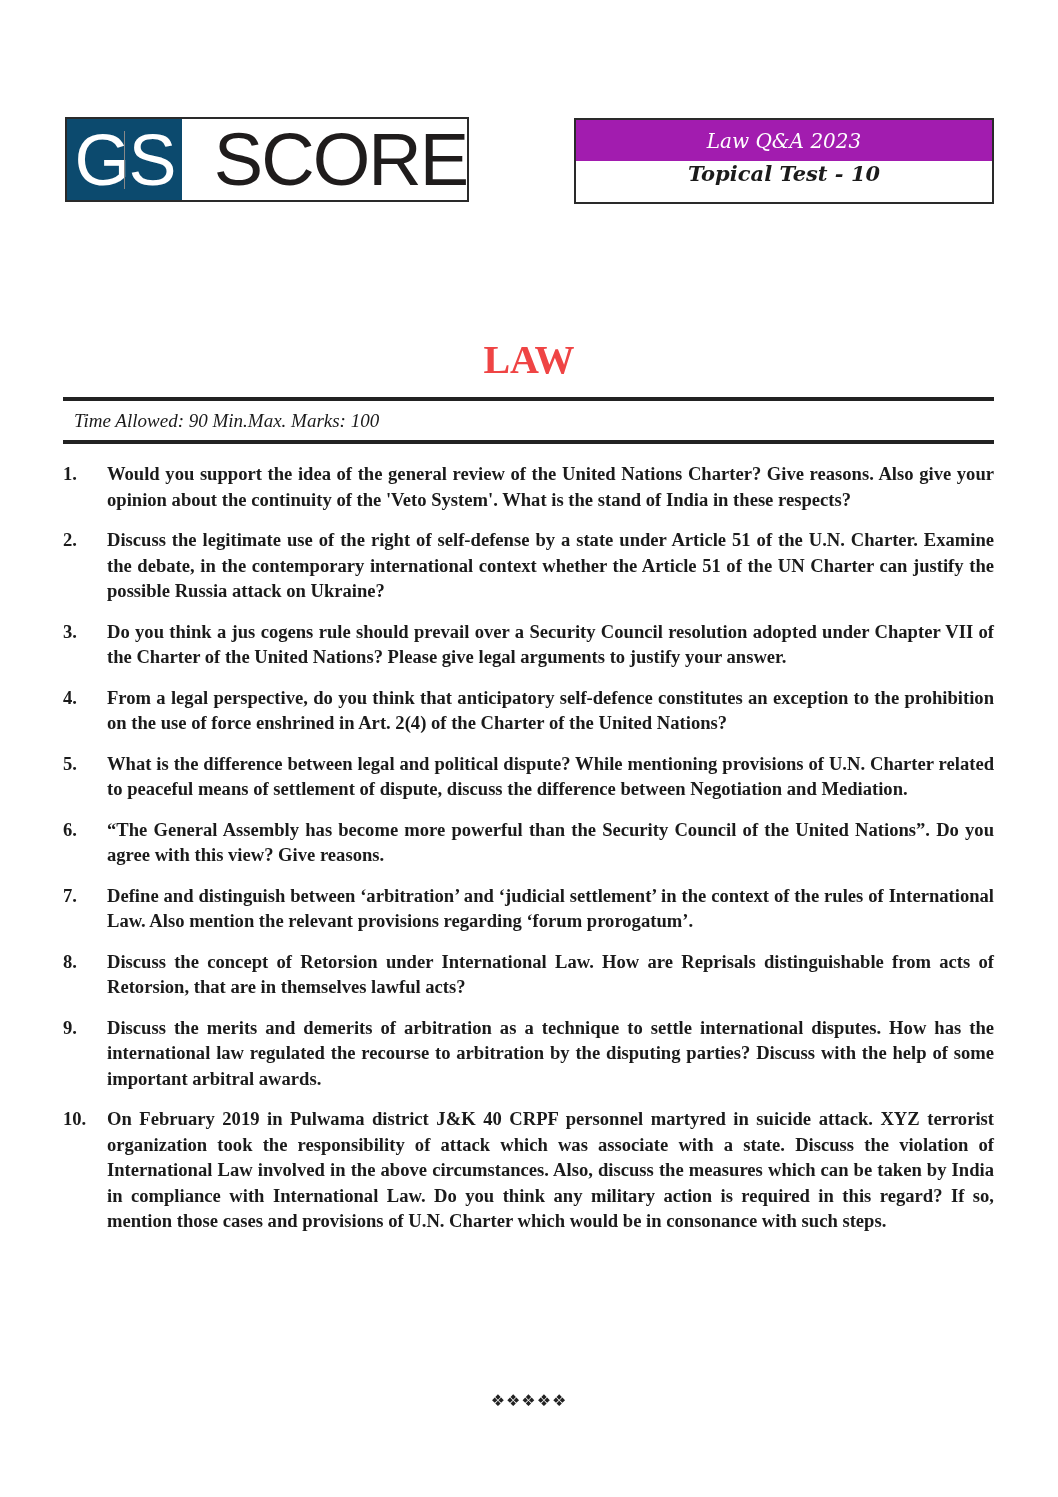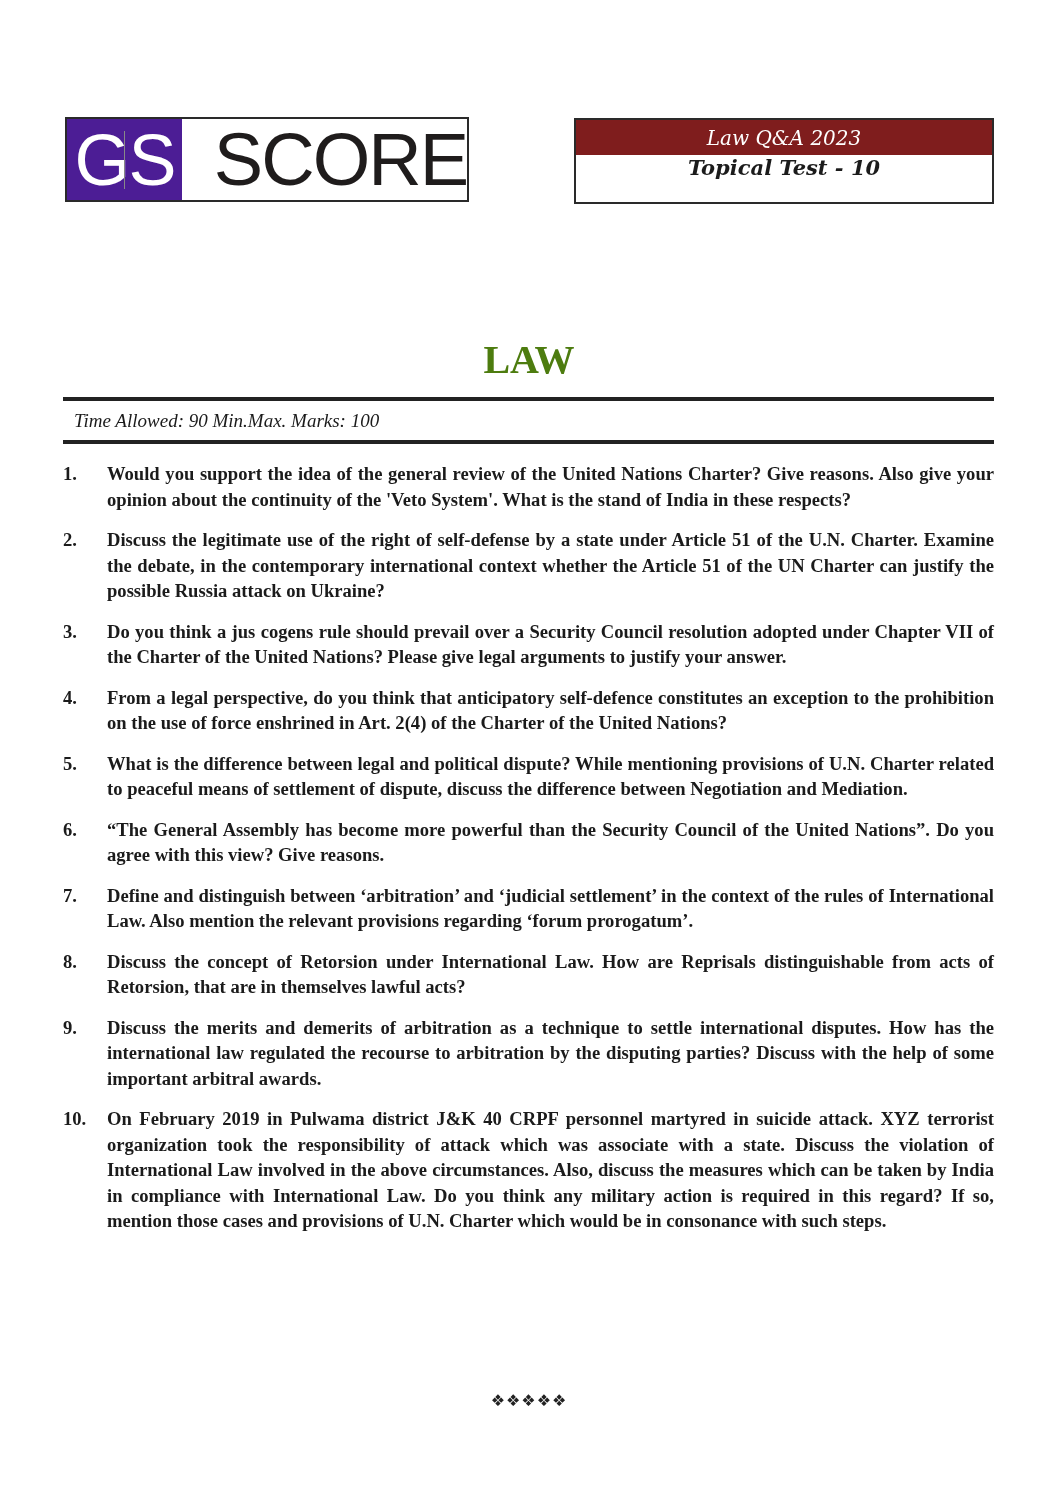--- a/index.html
+++ b/index.html
@@ -1,33 +1,33 @@
 <!DOCTYPE html>
 <html><head>
 <meta charset="utf-8">
 <style>
   html, body { margin:0; padding:0; background:#ffffff; }
   body { width:1058px; height:1497px; position:relative; overflow:hidden; font-family:"DejaVu Serif", serif; color:#1b1b1b; }
 
   
   .logo { position:absolute; left:65px; top:117px; width:404px; height:85px; border:2px solid #2a2a2a; box-sizing:border-box; display:flex; }
-  .logo-gs { background:#4c1d95; width:115px; height:100%; display:flex; align-items:center; justify-content:center; position:relative; }
+  .logo-gs { background:#0c4a6e; width:115px; height:100%; display:flex; align-items:center; justify-content:center; position:relative; }
   .logo-gs span { font-family:"Liberation Sans", sans-serif; color:#fff; font-size:72px; letter-spacing:-2px; line-height:1; }
   .logo-gs .sep { position:absolute; left:57px; top:12px; width:1px; height:58px; background:#888; }
   .logo-score { flex:1; display:flex; align-items:center; justify-content:flex-end; }
   .logo-score span { font-family:"Liberation Sans", sans-serif; color:#1f1c1c; font-size:74px; letter-spacing:-2px; line-height:1; }
 
   
   .testbox { position:absolute; left:574px; top:118px; width:420px; height:86px; border:2px solid #2a2a2a; box-sizing:border-box; }
-  .testbox-top { background:#7f1d1d; height:35px; display:flex; align-items:center; justify-content:center; }
+  .testbox-top { background:#a21caf; height:41px; display:flex; align-items:center; justify-content:center; }
   .testbox-top span { color:#fff; font-style:italic; font-size:20px; font-family:"DejaVu Serif", serif; }
   .testbox-bottom { height:24px; display:flex; align-items:center; justify-content:center; }
   .testbox-bottom span { font-style:italic; font-size:21px; font-weight:bold; font-family:"DejaVu Serif", serif; color:#1b1b1b; }
 
-  .title { position:absolute; left:0; width:1058px; top:336px; text-align:center; font-family:"Liberation Serif", serif; font-weight:bold; font-size:40px; color:#4d7c0f; }
+  .title { position:absolute; left:0; width:1058px; top:336px; text-align:center; font-family:"Liberation Serif", serif; font-weight:bold; font-size:40px; color:#ef4444; }
 
   .rule { position:absolute; left:63px; width:931px; height:4px; background:#222; }
   .meta { position:absolute; left:74px; width:931px; top:410px; display:flex; justify-content:flex-start; font-style:italic; font-family:"Liberation Serif", serif; font-size:19px; }
 
   .questions { position:absolute; left:63px; top:461px; width:931px; }
   .q { display:flex; margin-bottom:15px; font-family:"Liberation Serif", serif; font-weight:bold; font-size:18.6px; line-height:25.5px; color:#1b1b1b; }
   .q .num { width:44px; flex:none; }
   .q .txt { flex:1; text-align:justify; }
 
   .end { position:absolute; left:0; width:1058px; top:1391px; text-align:center; font-size:16px; letter-spacing:1px; color:#222; }

